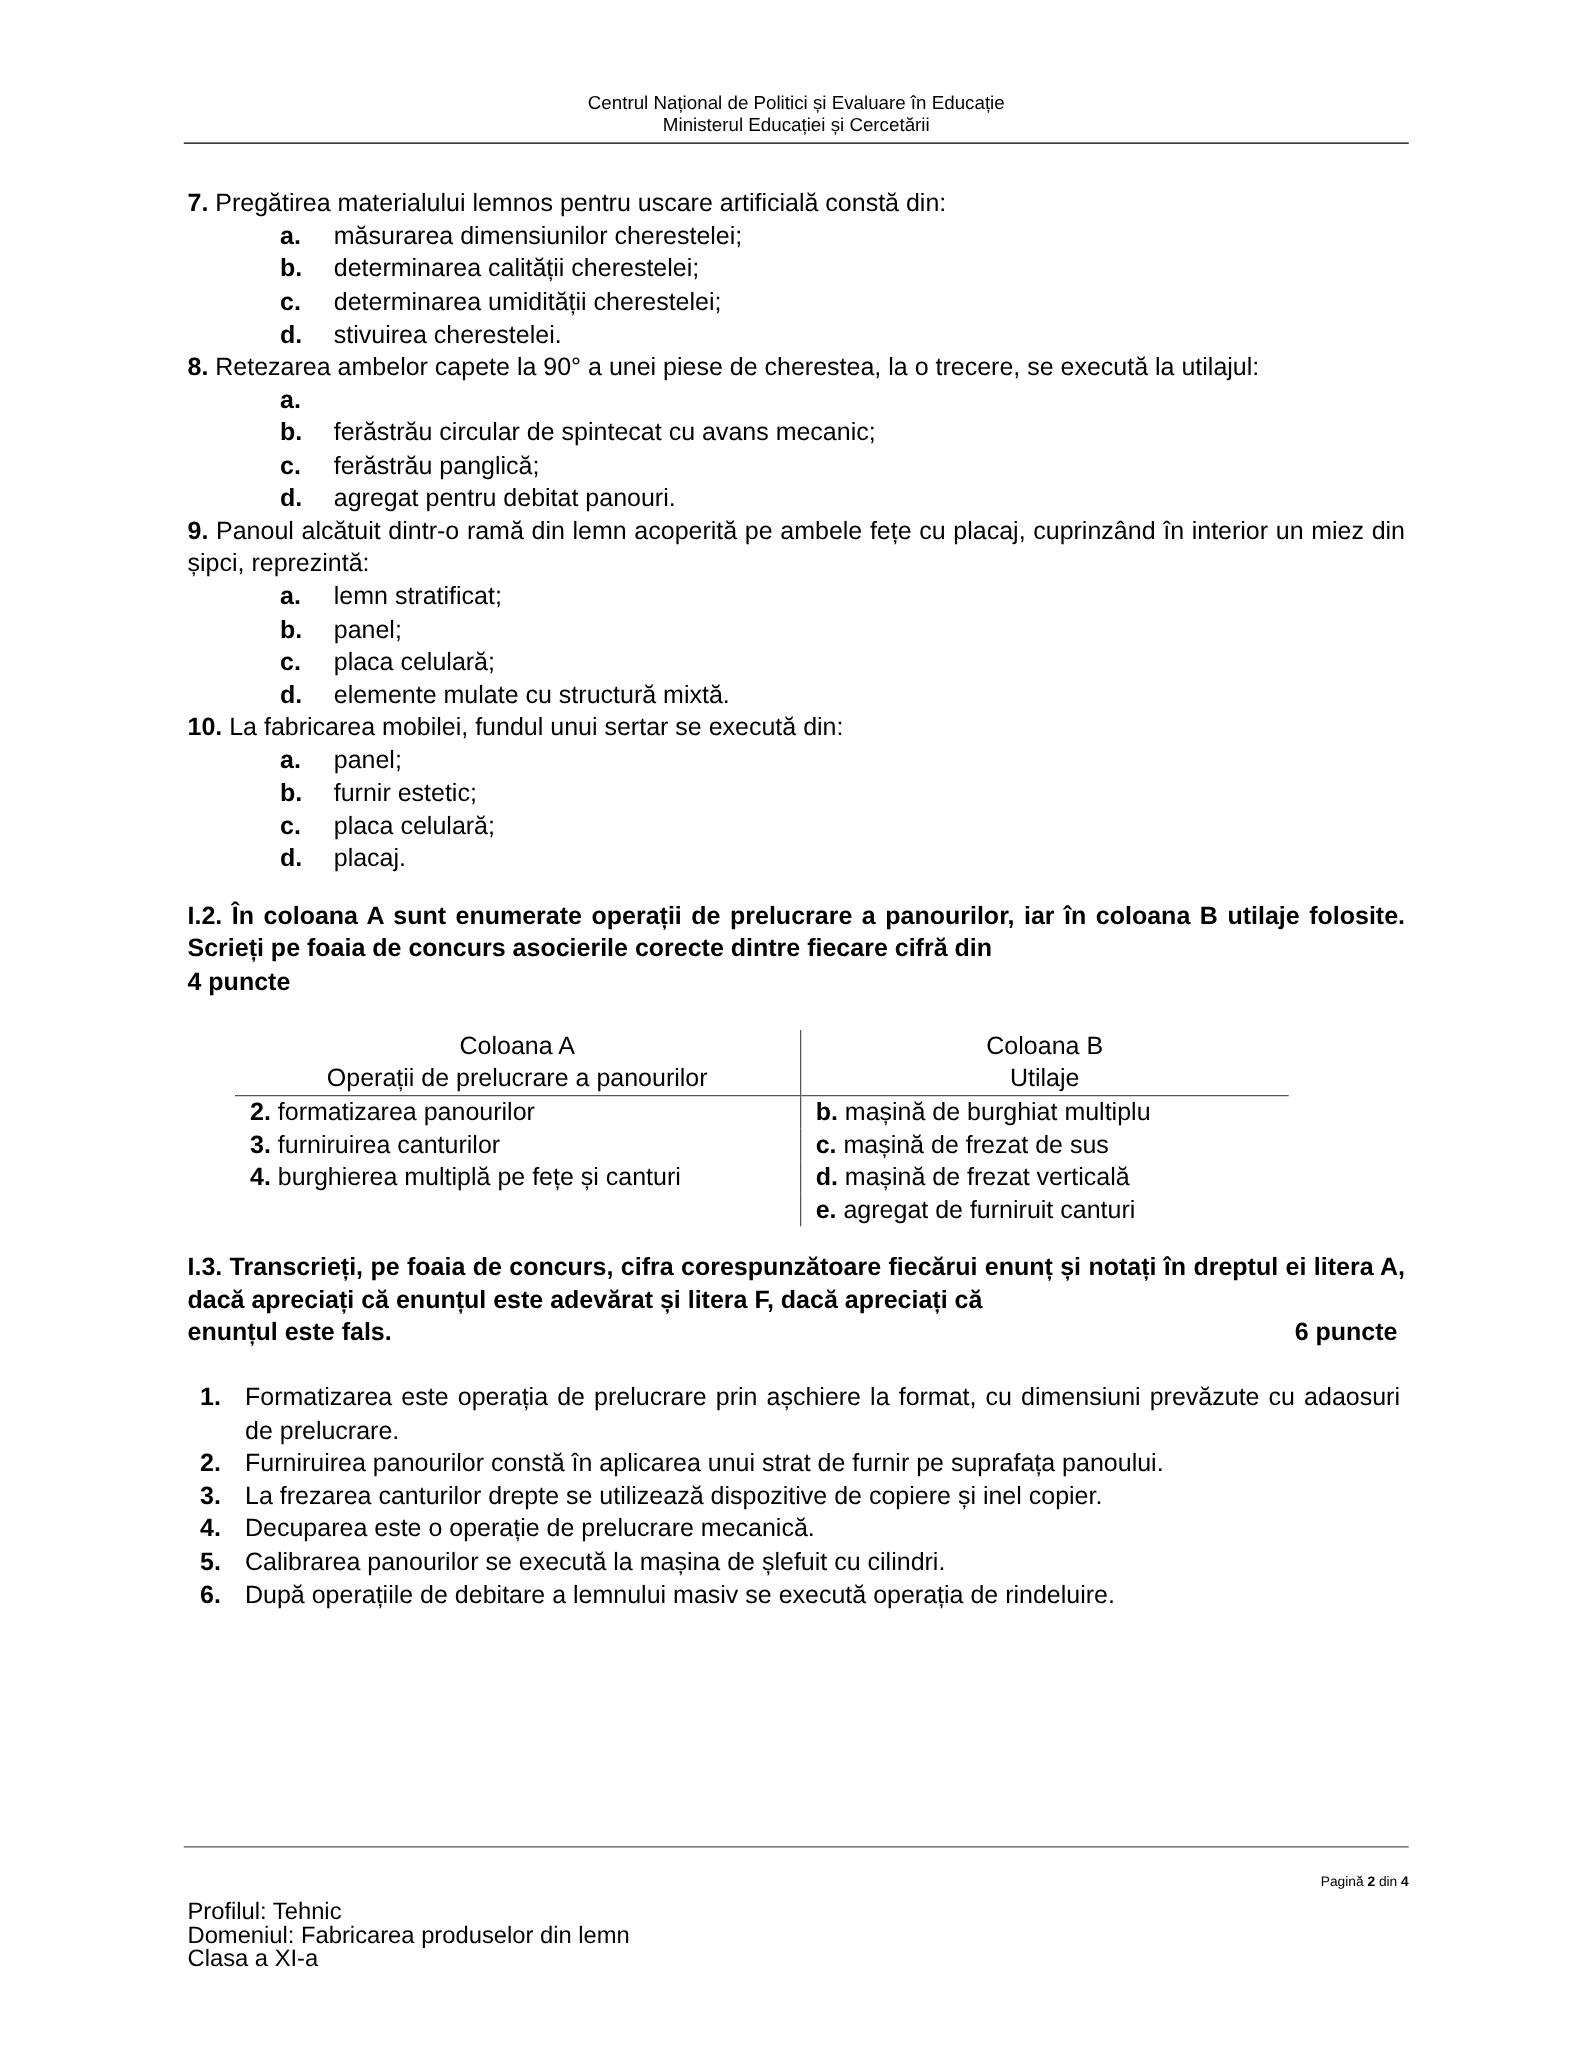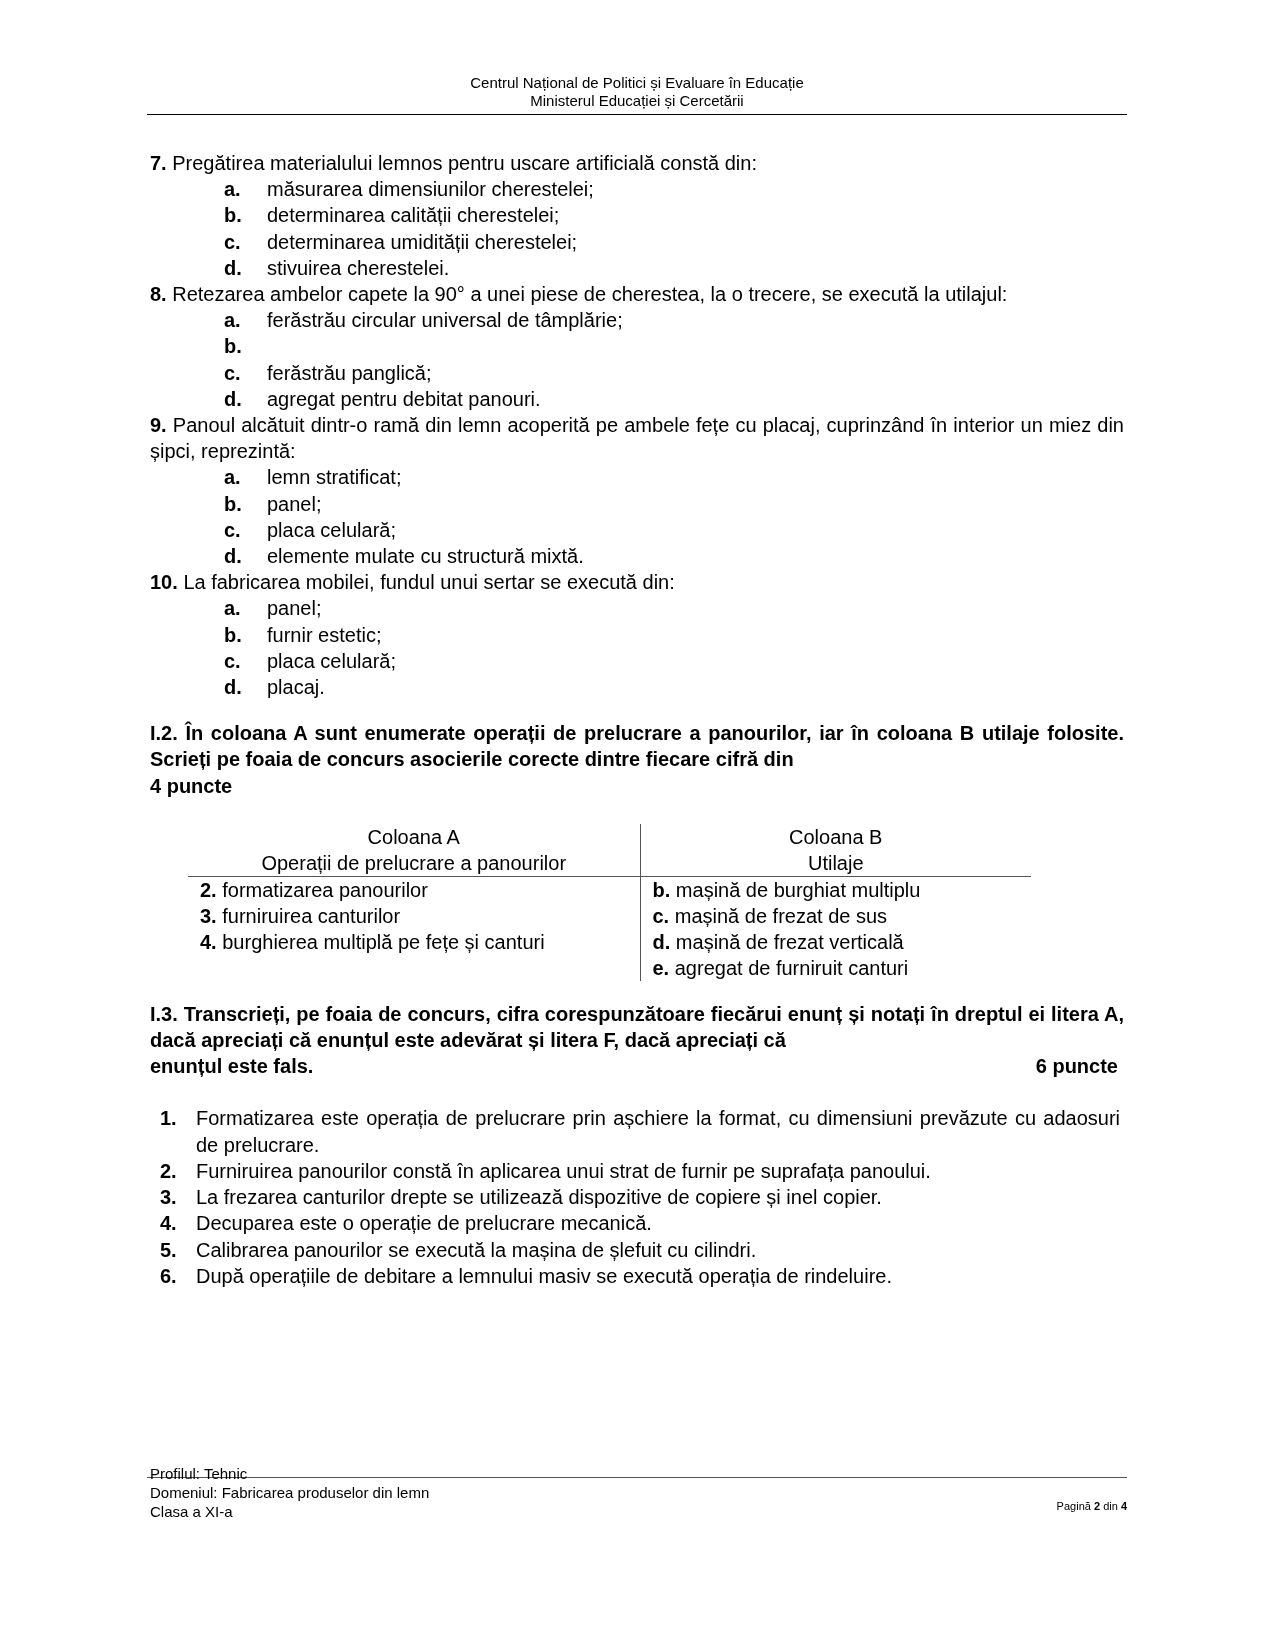--- a/index.html
+++ b/index.html
@@ -67,22 +67,22 @@
       border-top: 1.5px solid #555;
     }
     .page-num {
       position: absolute;
       left: 147px; top: 1500px; width: 980px;
       text-align: right;
       font-size: 11px;
     }
     .footer-info {
       position: absolute;
-      left: 150px; top: 1464px;
-      font-size: 15px;
+      left: 150px; top: 1520px;
+      font-size: 19px;
       line-height: 19px;
     }
     b { font-weight: bold; }
   </style>
 </head>
 <body>
 
 <div class="header">
   <div>Centrul Național de Politici și Evaluare în Educație</div>
   <div>Ministerul Educației și Cercetării</div>
@@ -114,24 +114,24 @@
       </div>
   </div>
 
   <div>
     <div class="q-text">
       <span class="q-num">8.</span>
       <span>Retezarea ambelor capete la 90° a unei piese de cherestea, la o trecere, se execută la utilajul:</span>
     </div>
     <div class="opt">
         <span class="opt-letter">a.</span>
-        <span>ferăstrău circular universal de tâmplărie;</span>
-      </div>
-    <div class="opt">
-        <span class="opt-letter">b.</span>
+      </div>
+    <div class="opt">
+        <span class="opt-letter">b.</span>
+        <span>ferăstrău circular de spintecat cu avans mecanic;</span>
       </div>
     <div class="opt">
         <span class="opt-letter">c.</span>
         <span>ferăstrău panglică;</span>
       </div>
     <div class="opt">
         <span class="opt-letter">d.</span>
         <span>agregat pentru debitat panouri.</span>
       </div>
   </div>

